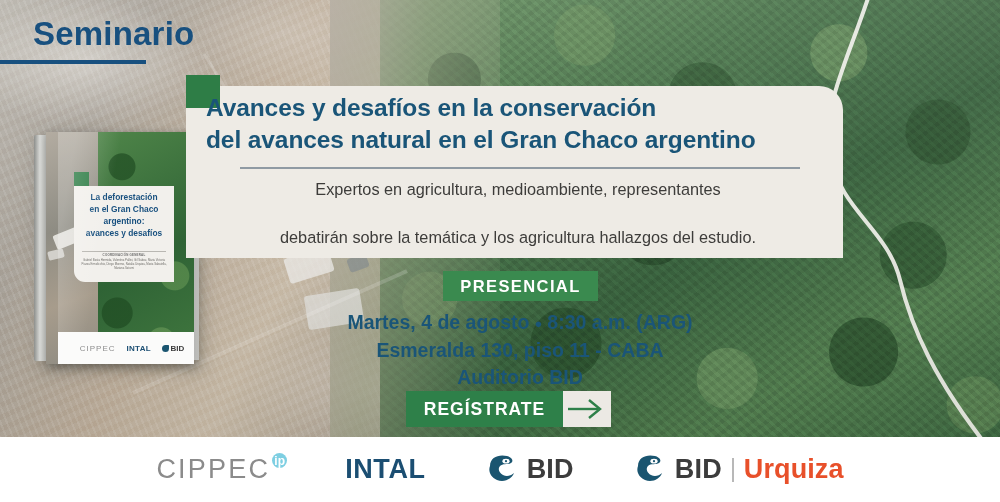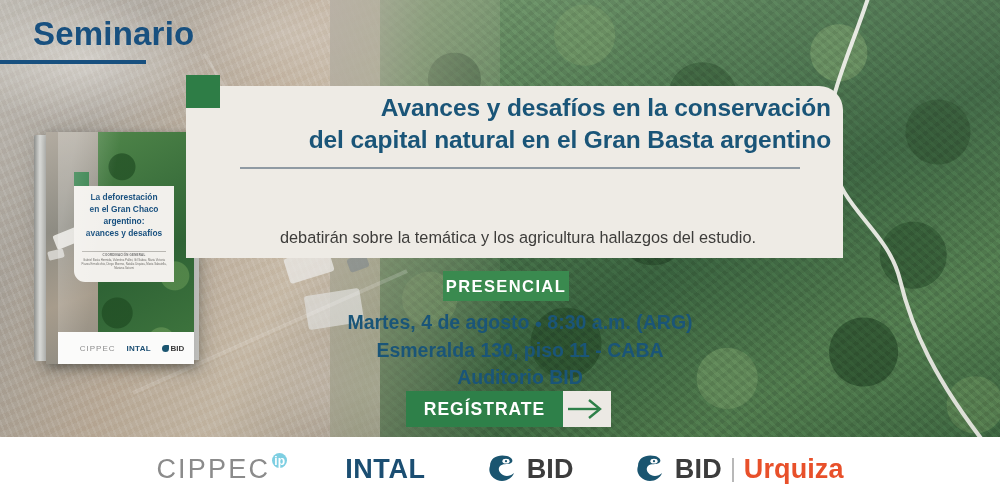--- a/index.html
+++ b/index.html
@@ -170,32 +170,32 @@
   }
 
   
   .card{
     position:absolute;left:186px;top:86px;width:657px;height:172px;
     background:#eeebe5;border-radius:0 24px 0 0;
   }
   .card-greensq{position:absolute;left:186px;top:75px;width:34px;height:33px;background:#2e7d46;}
   .card-title{
     position:absolute;left:206px;top:92px;width:625px;
-    text-align:right;font-size:24.5px;font-weight:bold;line-height:1.32;
+    text-align:left;font-size:24.5px;font-weight:bold;line-height:1.32;
     color:#1a5578;letter-spacing:-.1px;
   }
   .card-rule{position:absolute;left:240px;top:167px;width:560px;height:2px;background:#8f9aa3;}
   .card-desc{
     position:absolute;left:216px;top:177px;width:604px;
     text-align:center;font-size:16.3px;line-height:1.48;color:#3d3c3a;
   }
 
   
   .presencial{
-    position:absolute;left:443px;top:271px;width:126px;height:30px;
+    position:absolute;left:443px;top:271px;width:155px;height:30px;
     background:#3a8a4f;color:#ffffff;
     display:flex;align-items:center;justify-content:center;
     font-size:16.5px;font-weight:bold;letter-spacing:1.4px;
   }
 
   
   .details{
     position:absolute;left:180px;top:309px;width:680px;text-align:center;
     color:#1a5578;font-size:19.5px;font-weight:bold;line-height:1.42;
   }
@@ -291,27 +291,27 @@
       </div>
       <div class="book-gloss"></div>
     </div>
   </div>
 
   <div class="card"></div>
   <div class="card-greensq"></div>
 
   <div class="card-title">
     <span>Avances y desafíos en la conservación</span><br>
-    <span>del capital natural en el Gran Basta argentino</span>
+    <span>del avances natural en el Gran Chaco argentino</span>
   </div>
 
   <div class="card-rule"></div>
 
   <div class="card-desc">
-    <br>
+    <span>Expertos en agricultura, medioambiente, representantes</span><br>
     <br>
     <span>debatirán sobre la temática y los agricultura hallazgos del estudio.</span>
   </div>
 
   <div class="presencial">PRESENCIAL</div>
 
   <div class="details">
     <span>Martes, 4 de agosto</span><span class="dot">●</span><span>8:30 a.m. (ARG)</span><br>
     <span>Esmeralda 130, piso 11 - CABA</span><br>
     <span>Auditorio BID</span>

